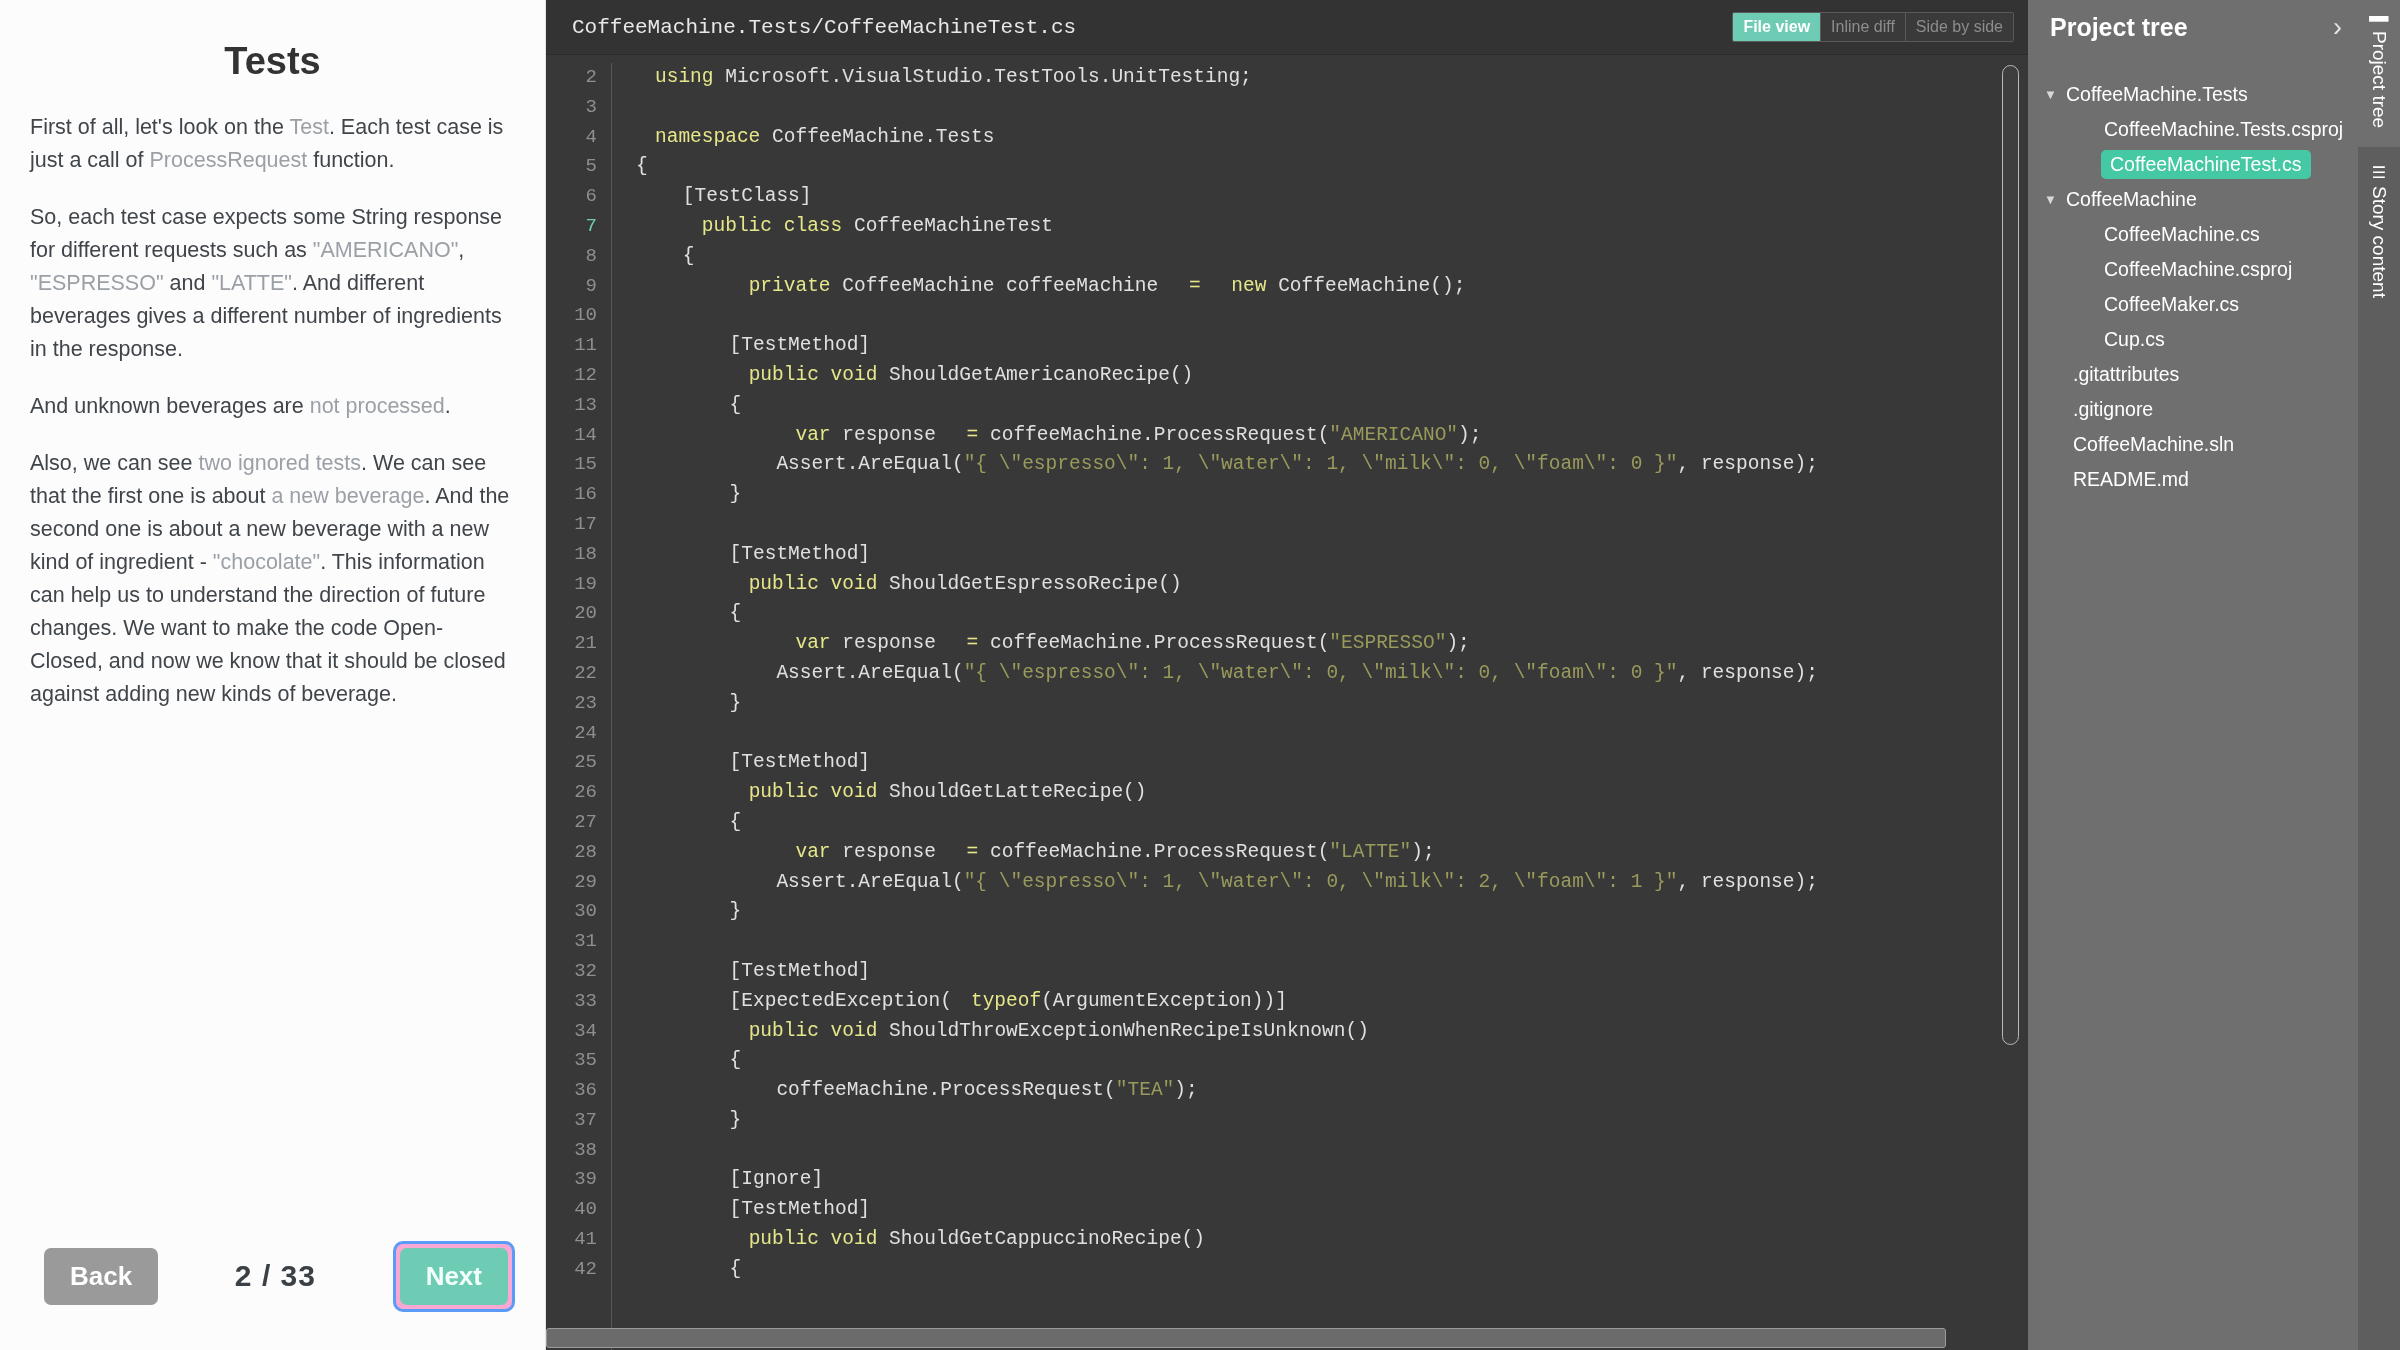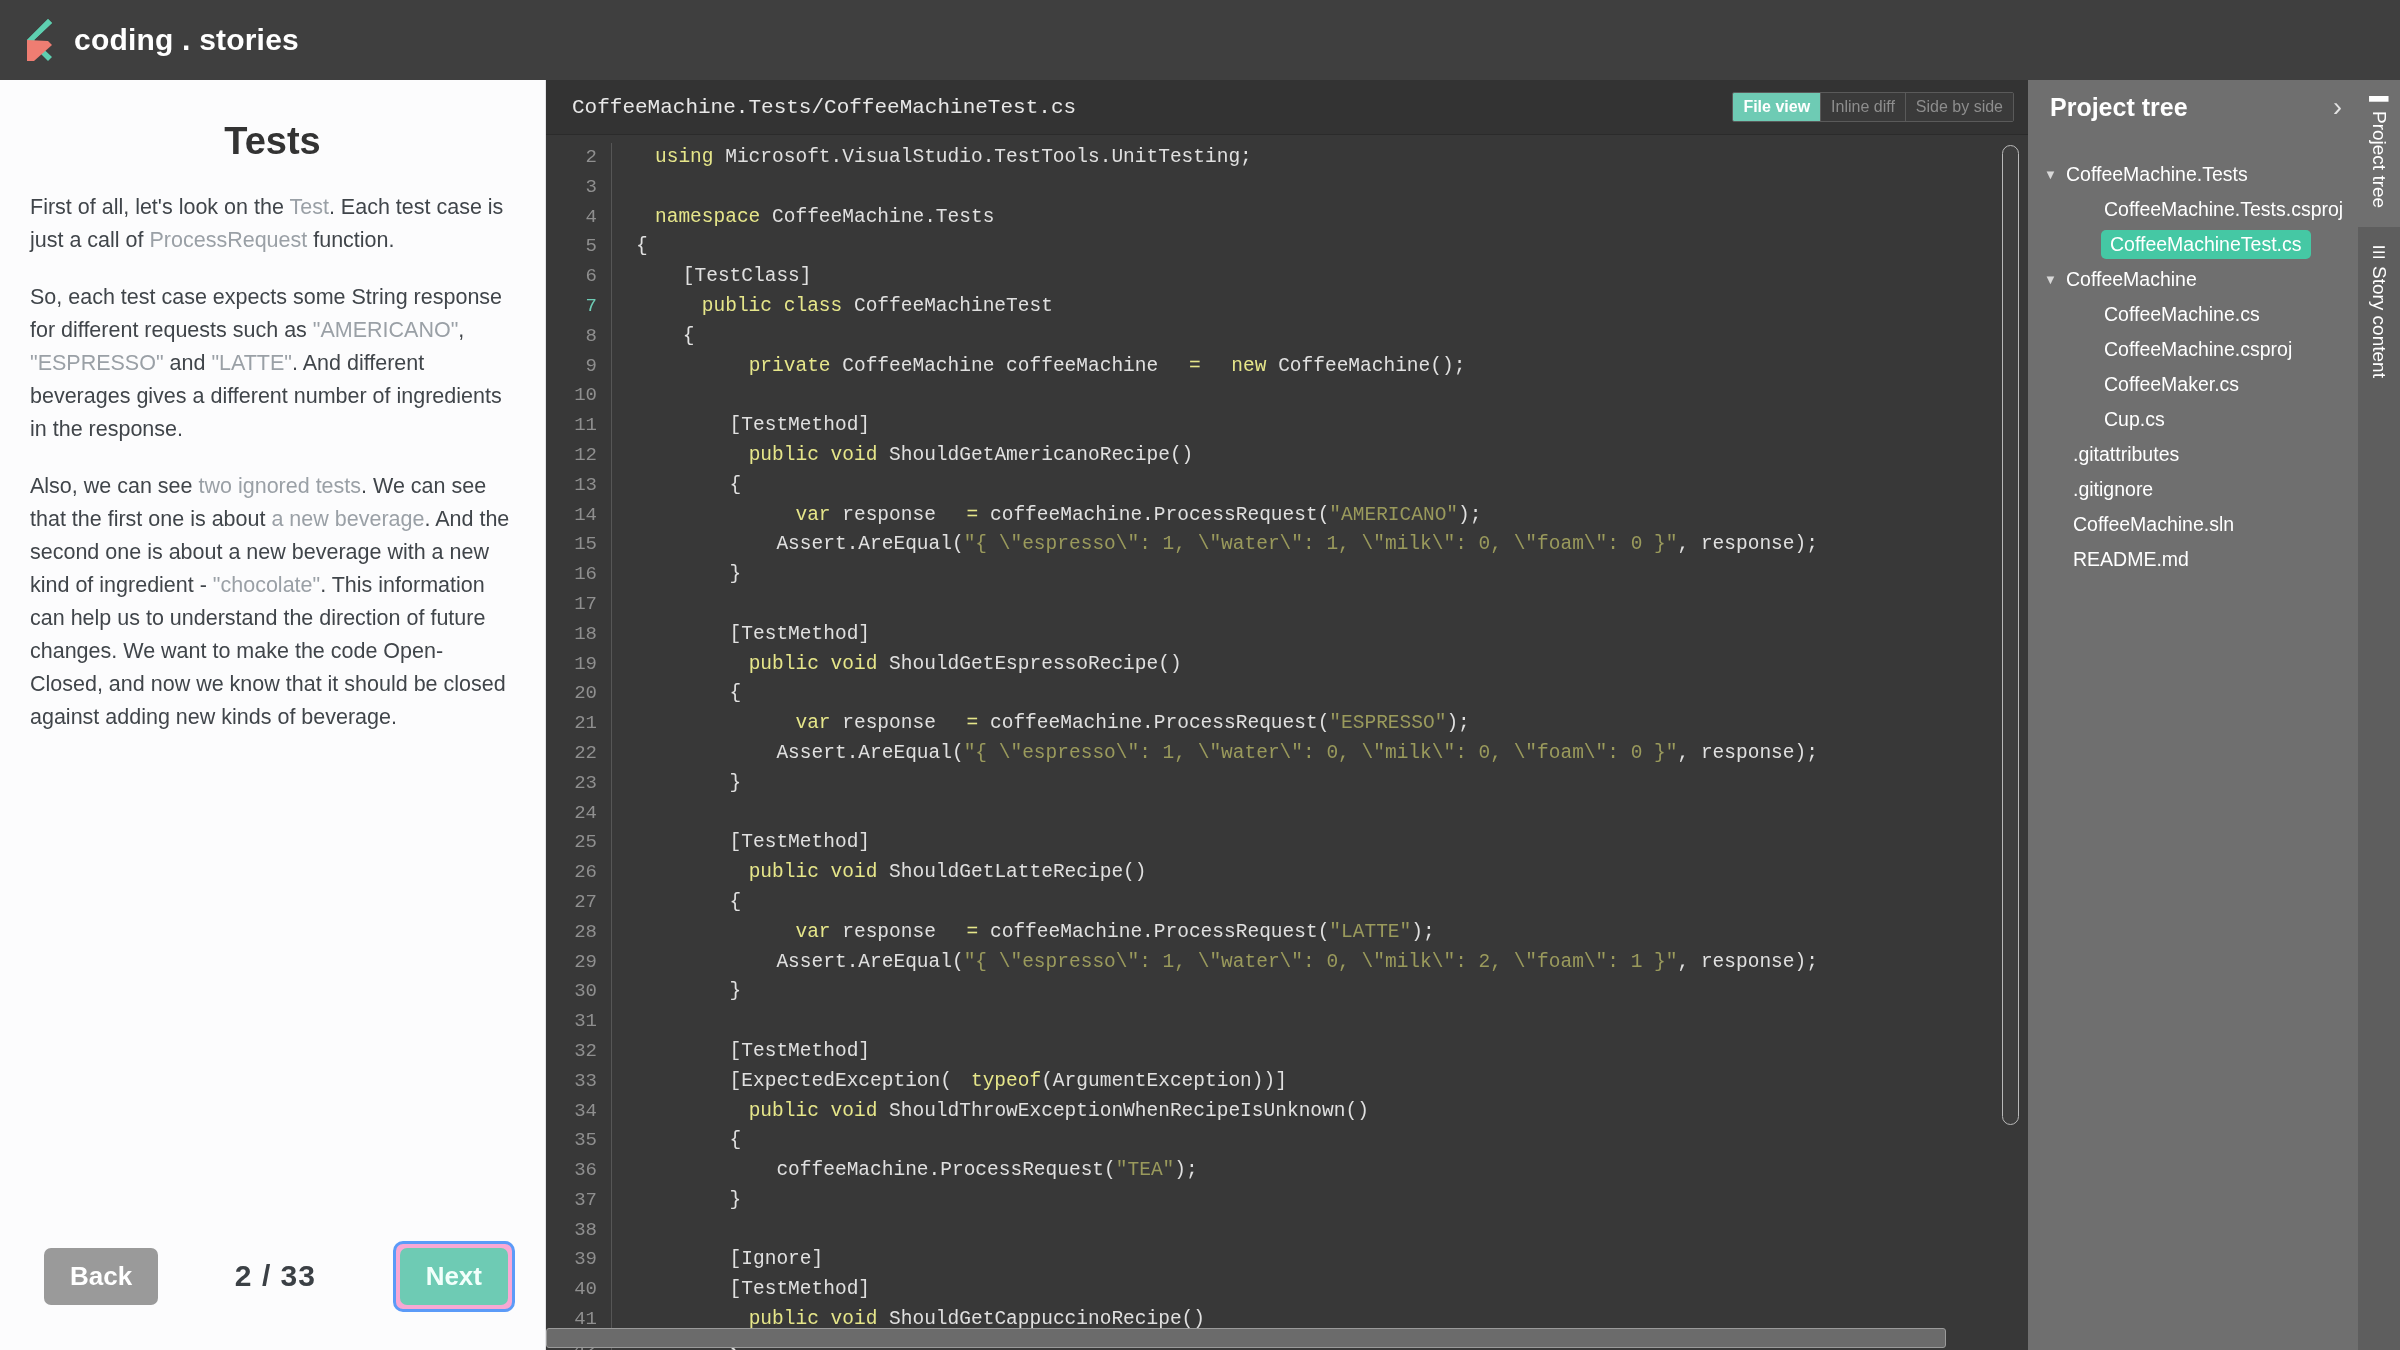--- a/index.html
+++ b/index.html
@@ -171,39 +171,30 @@
   }
   .vtab .vicon { font-size:16px; margin-bottom:4px; }
   .vtab.active { background:#6f6f6f; }
   .vtab.inactive { background:#5e5e5e; }
 </style>
 </head>
 <body>
 
 <div id="app">
 
-  <div class="topbar">
-    <div class="logo-mark">
-      <svg width="34" height="46" viewBox="0 0 34 46">
-        <path d="M26 2 L30 6 L12 23 L30 40 L26 44 L5 23 Z" fill="#5ecfb0"></path>
-        <path d="M26 24 L30 28 L12 44 L5 44 L5 23 Z" fill="#ef7d72"></path>
-        <path d="M26 2 L30 6 L12 23 L5 23 Z" fill="#5ecfb0"></path>
-      </svg>
-    </div>
-    <div class="brand">coding . stories</div>
-  </div>
 
   <div class="body">
 
     <div class="story">
       <div class="story-scroll">
         <div class="story-title">Tests</div>
         <div id="story-paragraphs">
             <p><span>First of all, let's look on the </span><span class="hl">Test</span><span>. Each test case is just a call of </span><span class="hl">ProcessRequest</span><span> function.</span></p>
             <p><span>So, each test case expects some String response for different requests such as </span><span class="hl">"AMERICANO"</span><span>, </span><span class="hl">"ESPRESSO"</span><span> and </span><span class="hl">"LATTE"</span><span>. And different beverages gives a different number of ingredients in the response.</span></p>
+            <p><span>And unknown beverages are </span><span class="hl">not processed</span><span>.</span></p>
             <p><span>Also, we can see </span><span class="hl">two ignored tests</span><span>. We can see that the first one is about </span><span class="hl">a new beverage</span><span>. And the second one is about a new beverage with a new kind of ingredient - </span><span class="hl">"chocolate"</span><span>. This information can help us to understand the direction of future changes. We want to make the code Open-Closed, and now we know that it should be closed against adding new kinds of beverage.</span></p>
           </div>
       </div>
       <div class="story-nav">
         <button class="btn btn-back">Back</button>
         <div class="pager">2 / 33</div>
         <div class="btn-next-wrap">
           <button class="btn btn-next">Next</button>
         </div>
       </div>

